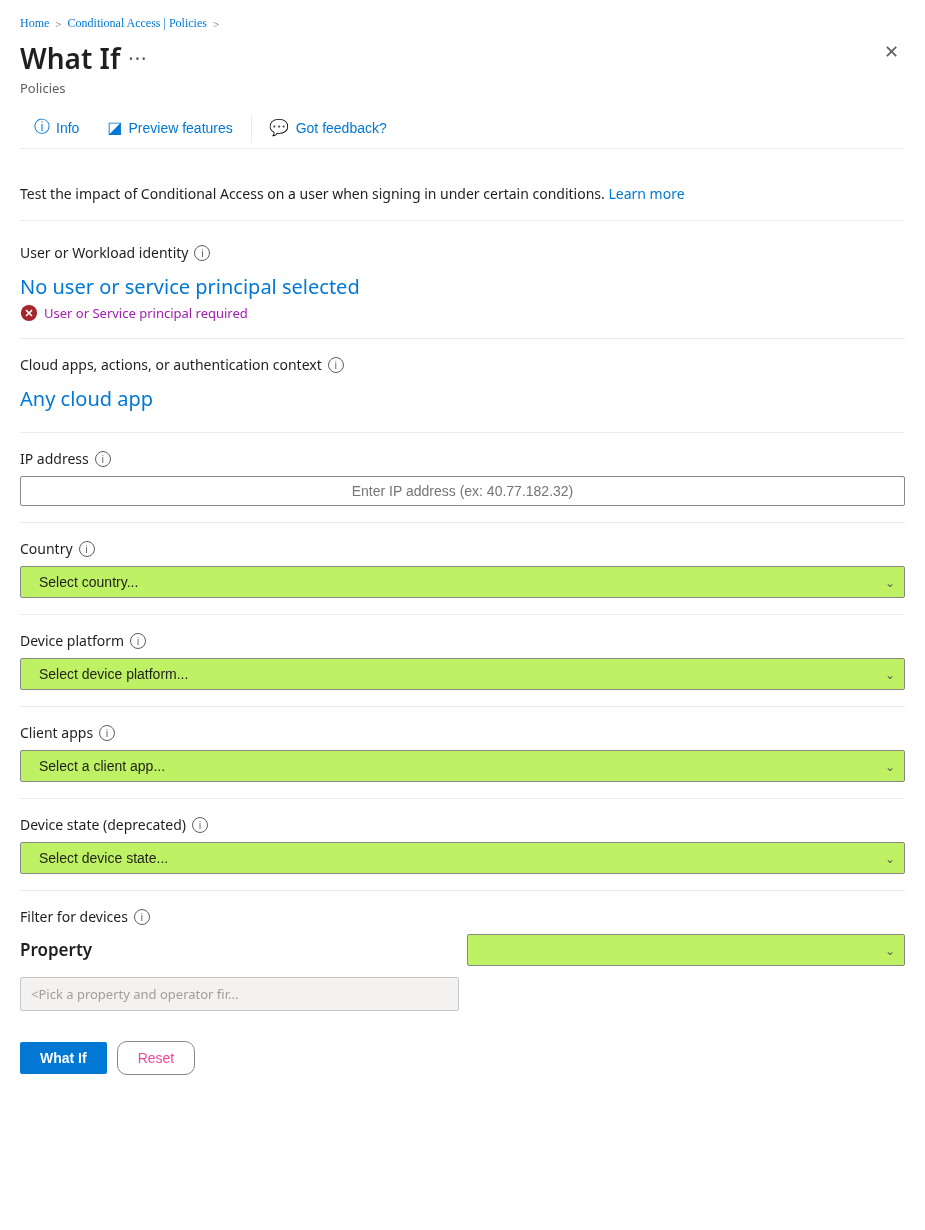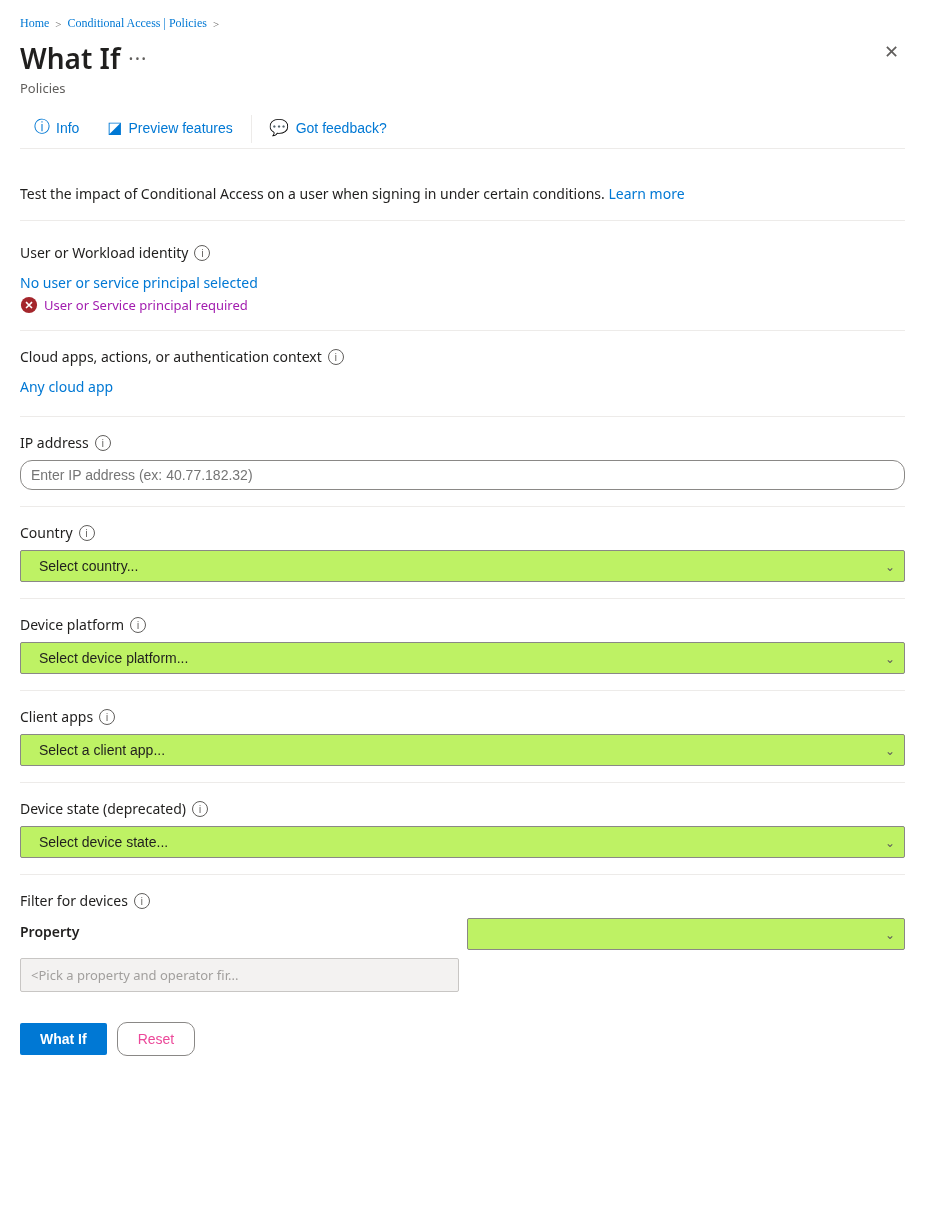--- a/index.html
+++ b/index.html
@@ -136,21 +136,21 @@
       border-radius: 50%;
       border: 1.5px solid #605e5c;
       font-size: 10px;
       color: #605e5c;
       cursor: default;
       flex-shrink: 0;
     }
     .link-value {
       color: #0078d4;
       text-decoration: none;
-      font-size: 14px;
+      font-size: 20px;
       cursor: pointer;
       display: block;
       margin-bottom: 4px;
       margin-top: 11px;
     }
     
     .error-row {
       display: flex;
       align-items: center;
       gap: 6px;
@@ -163,24 +163,25 @@
     }
     .error-text {
       color: #a21caf;
       font-size: 13px;
     }
     
     .text-input {
       width: 100%;
       padding: 6px 10px;
       border: 1px solid #8a8886;
-      border-radius: 12px;
+      border-radius: 2px;
       font-size: 14px;
       color: #3b82f6;
       outline: none;
+      text-align: center;
     }
     
     .select-wrapper {
       position: relative;
       width: 100%;
     }
     .select-field {
       width: 100%;
       padding: 7px 36px 7px 18px;
       border: 1px solid #8a8886;
@@ -203,21 +204,21 @@
     }
     
     .filter-section { padding: 16px 0 10px 0; }
     .filter-grid {
       display: grid;
       grid-template-columns: 1fr 1fr;
       gap: 8px;
       margin-top: 8px;
     }
     .filter-col-header {
-      font-size: 14px;
+      font-size: 17px;
       font-weight: 600;
       color: #201f1e;
       padding: 4px 0 8px 0;
     }
     .filter-property-select {
       position: relative;
     }
     .filter-value-display {
       padding: 7px 10px;
       border: 1px solid #c8c6c4;

